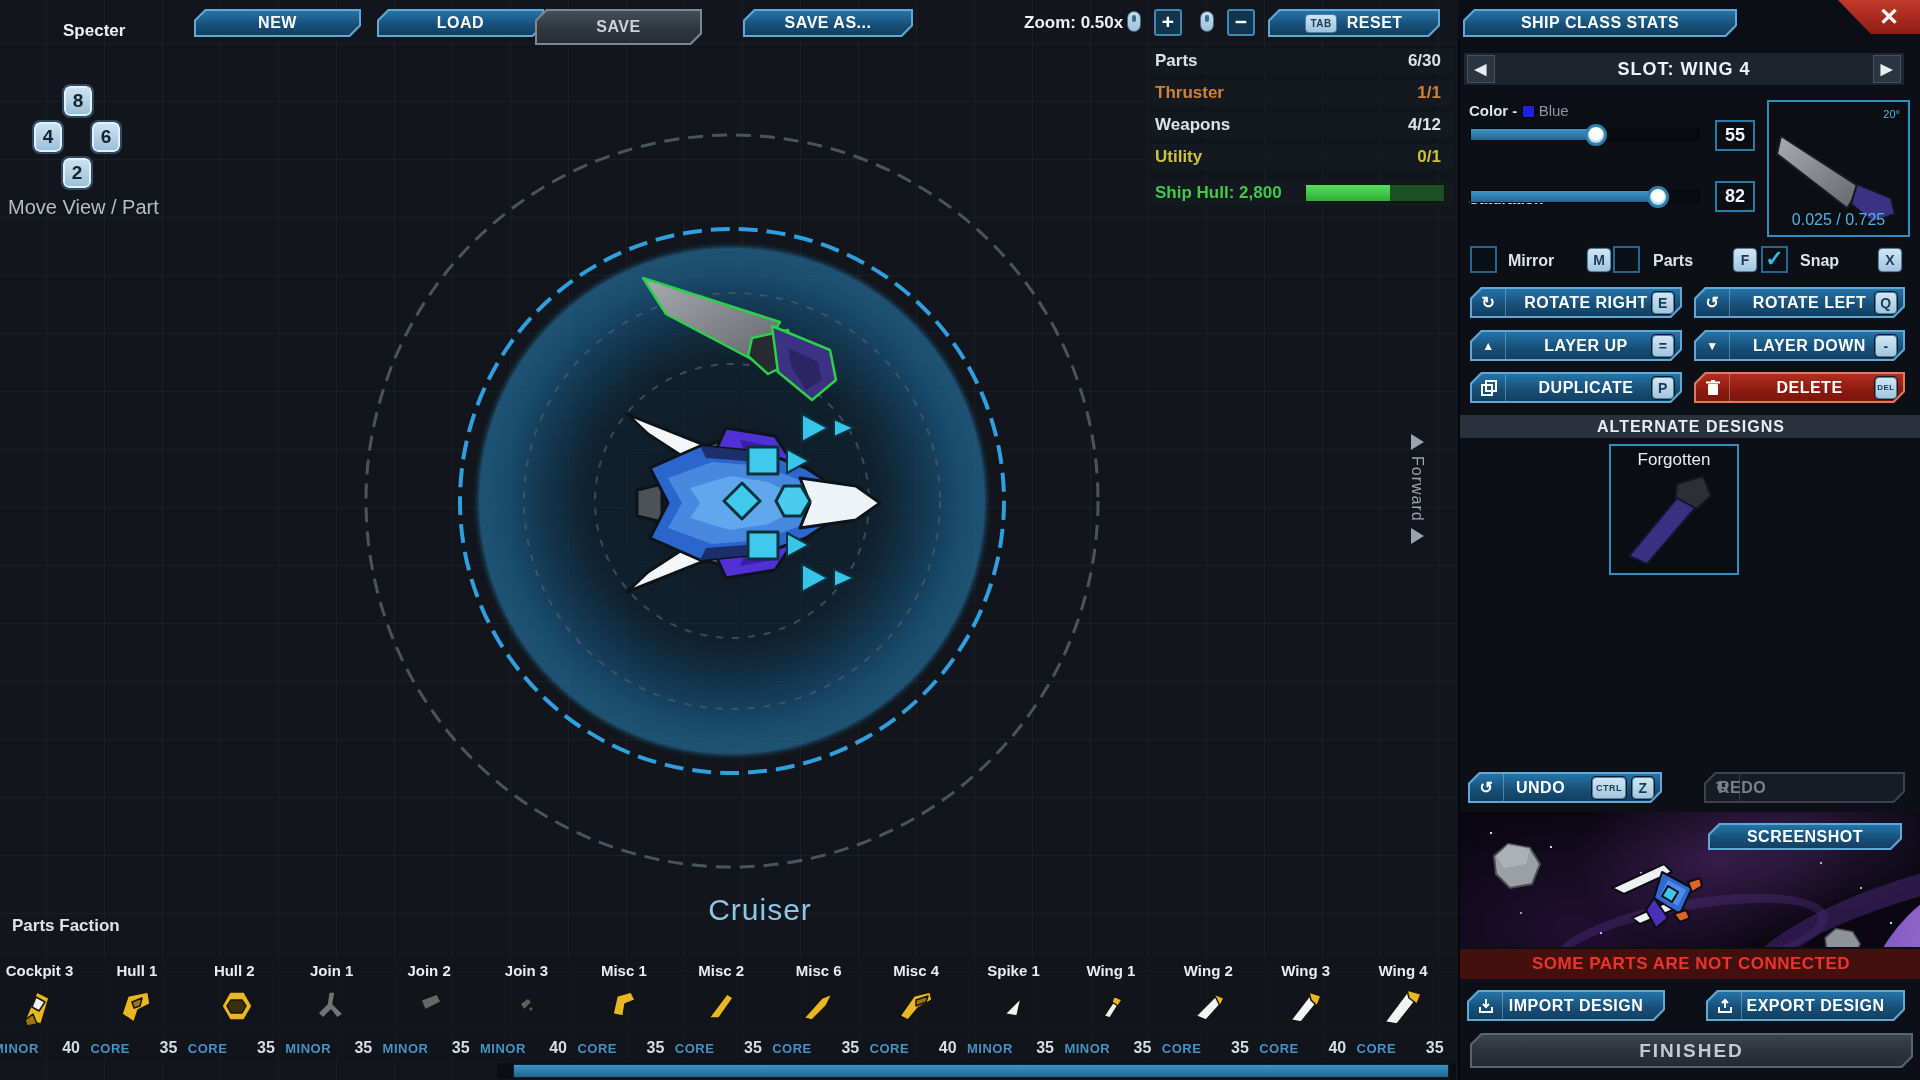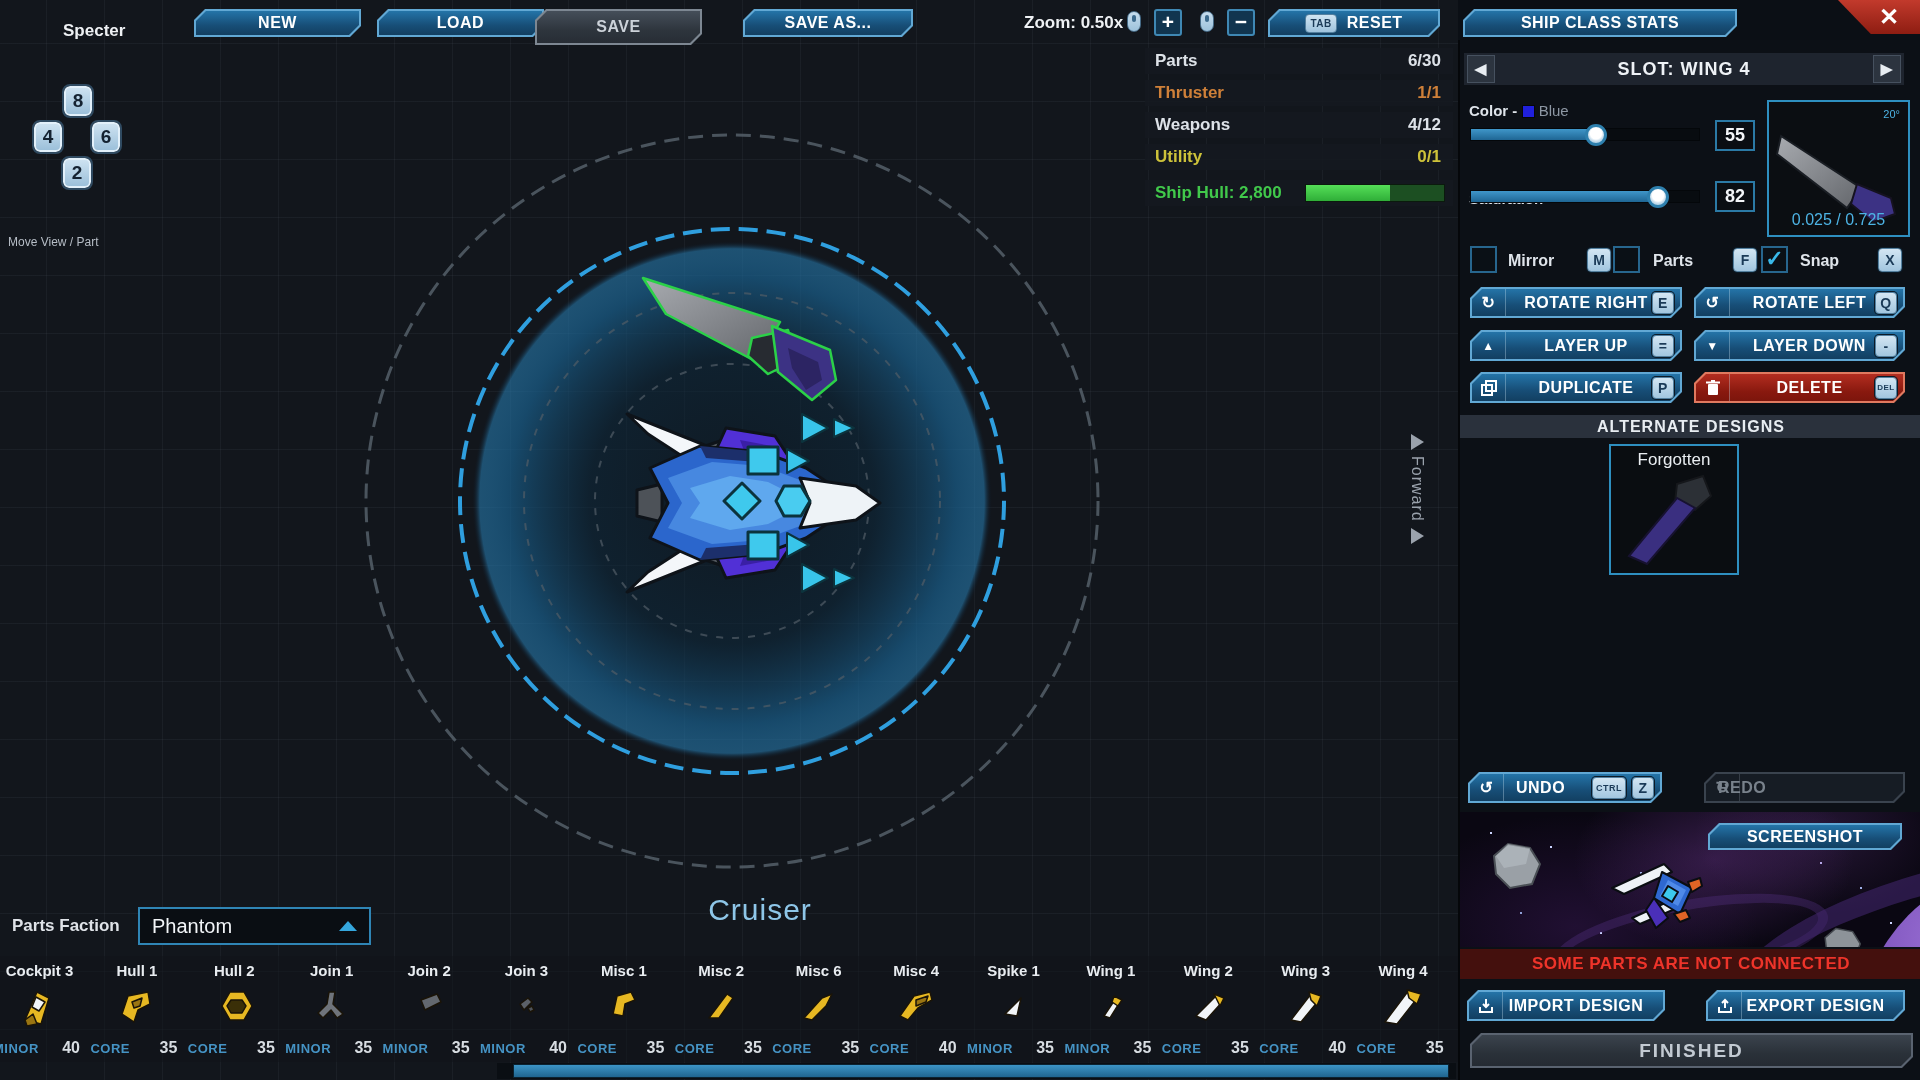--- a/index.html
+++ b/index.html
@@ -56,21 +56,21 @@
   #close-x { left:1838px; top:0; width:82px; height:34px;
     clip-path:polygon(0 0,100% 0,100% 100%,40% 100%);
     background:linear-gradient(#c23a2c,#8e1d12); display:flex; align-items:center;
     justify-content:center; color:#fff; font-size:24px; font-weight:bold; padding-left:20px; }
 
   
   .padkey { width:28px; height:30px; background:linear-gradient(#cde2f1,#9cc0da);
     border:2px solid #e2f0fa; outline:2px solid #2f4a61; border-radius:6px;
     color:#142231; font-size:19px; font-weight:bold; display:flex; align-items:center;
     justify-content:center; }
-  #movepad-caption { color:#b6bdc6; font-size:12px;margin-top:39px; }
+  #movepad-caption { color:#b6bdc6; font-size:20px; }
 
   
   .stat-row { position:absolute; left:0; width:308px; height:26px; background:rgba(20,25,32,0.88);
     display:flex; align-items:center; justify-content:space-between; padding:0 12px 0 10px;
     font-size:17px; font-weight:bold; }
   #hull-row { position:absolute; left:0; top:132px; width:308px; height:26px;
     background:rgba(20,25,32,0.88); display:flex; align-items:center; padding:0 8px 0 10px;
     font-size:17px; font-weight:bold; }
   #hull-bar { position:relative; margin-left:auto; width:140px; height:18px; background:#1c4f22;
     border:1px solid #0b1a0d; }
@@ -289,24 +289,20 @@
 
   <div id="forward" class="abs" style="left:1408px; top:434px;">
     <div class="tri"></div>
     <div class="txt">Forward</div>
     <div class="tri"></div>
   </div>
 
   <div id="ship-class-label" class="abs" style="left:660px; top:893px; width:200px; text-align:center;">Cruiser</div>
 
   <div id="faction-label" class="abs" style="left:12px; top:916px;">Parts Faction</div>
-  <div id="faction-select" class="abs" style="left:138px; top:907px;">
-    <span>Phantom</span>
-    <span id="faction-chevron"></span>
-  </div>
 
   <div id="palette-band" class="abs"></div>
   <div id="palette">
   <div class="pcell" style="left: -9px;">
     <div class="pname">Cockpit 3</div>
     <svg class="picon" viewBox="0 0 44 44">
           <polygon points="8,36 20,8 32,14 24,40" fill="#e7b822" stroke="#1a1408" stroke-width="1.5" stroke-linejoin="round"></polygon>
           <polygon points="19,13 28,18 22,27 15,23" fill="#f2f5f8" stroke="#1a1408" stroke-width="1.5" stroke-linejoin="round"></polygon>
           <polygon points="8,36 16,30 20,40 10,42" fill="#9a7512" stroke="#1a1408" stroke-width="1.5" stroke-linejoin="round"></polygon>
         </svg>

